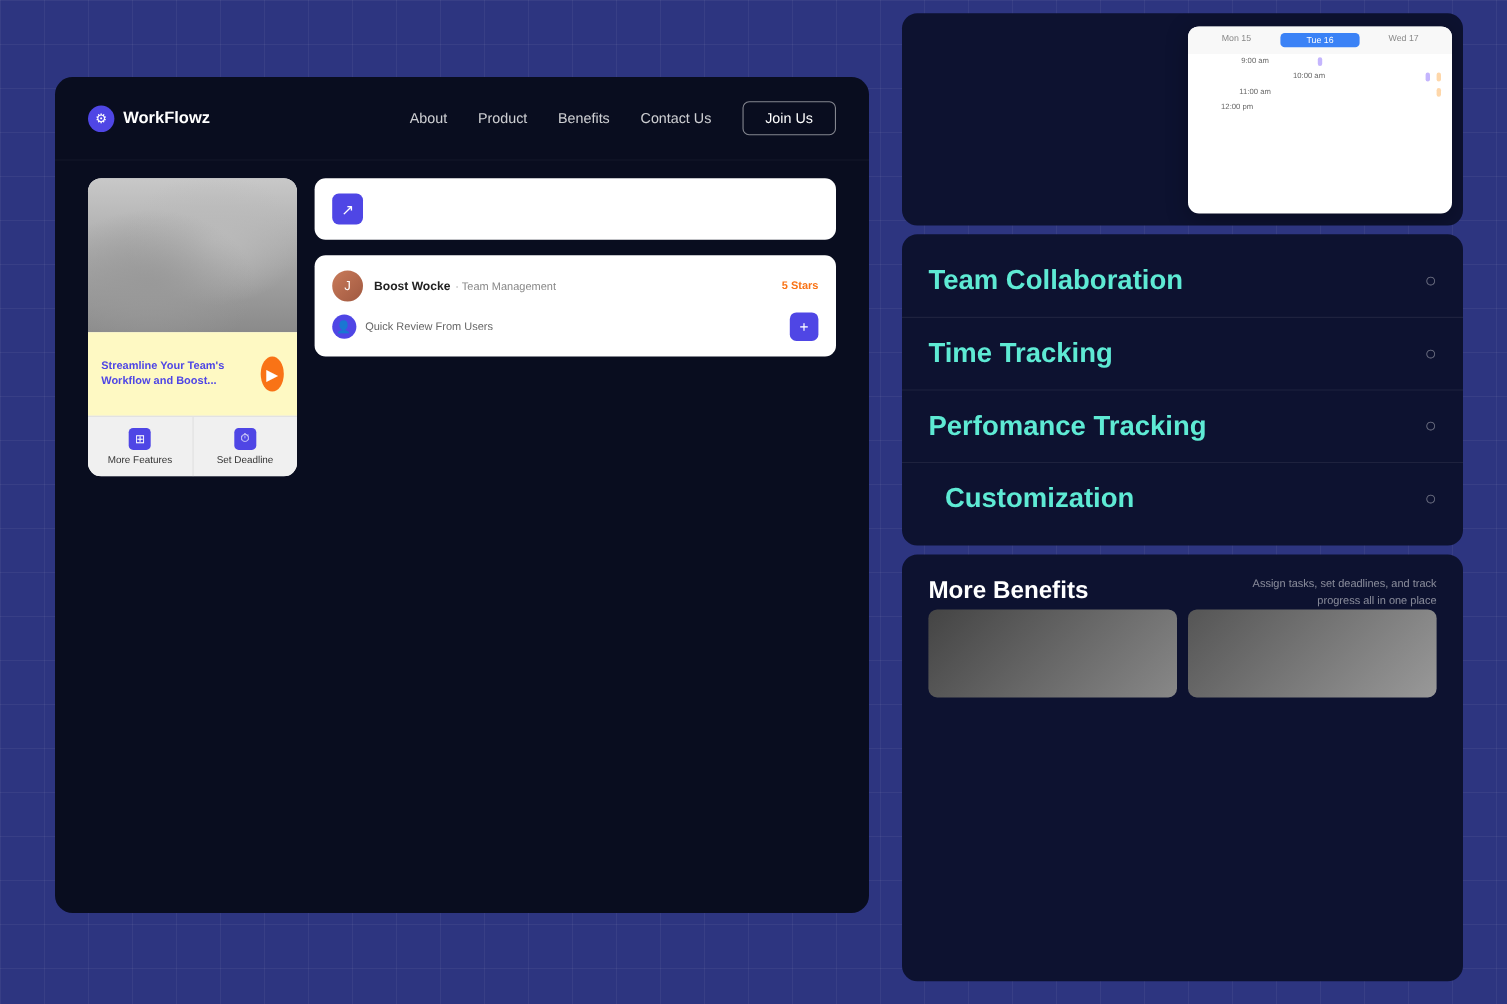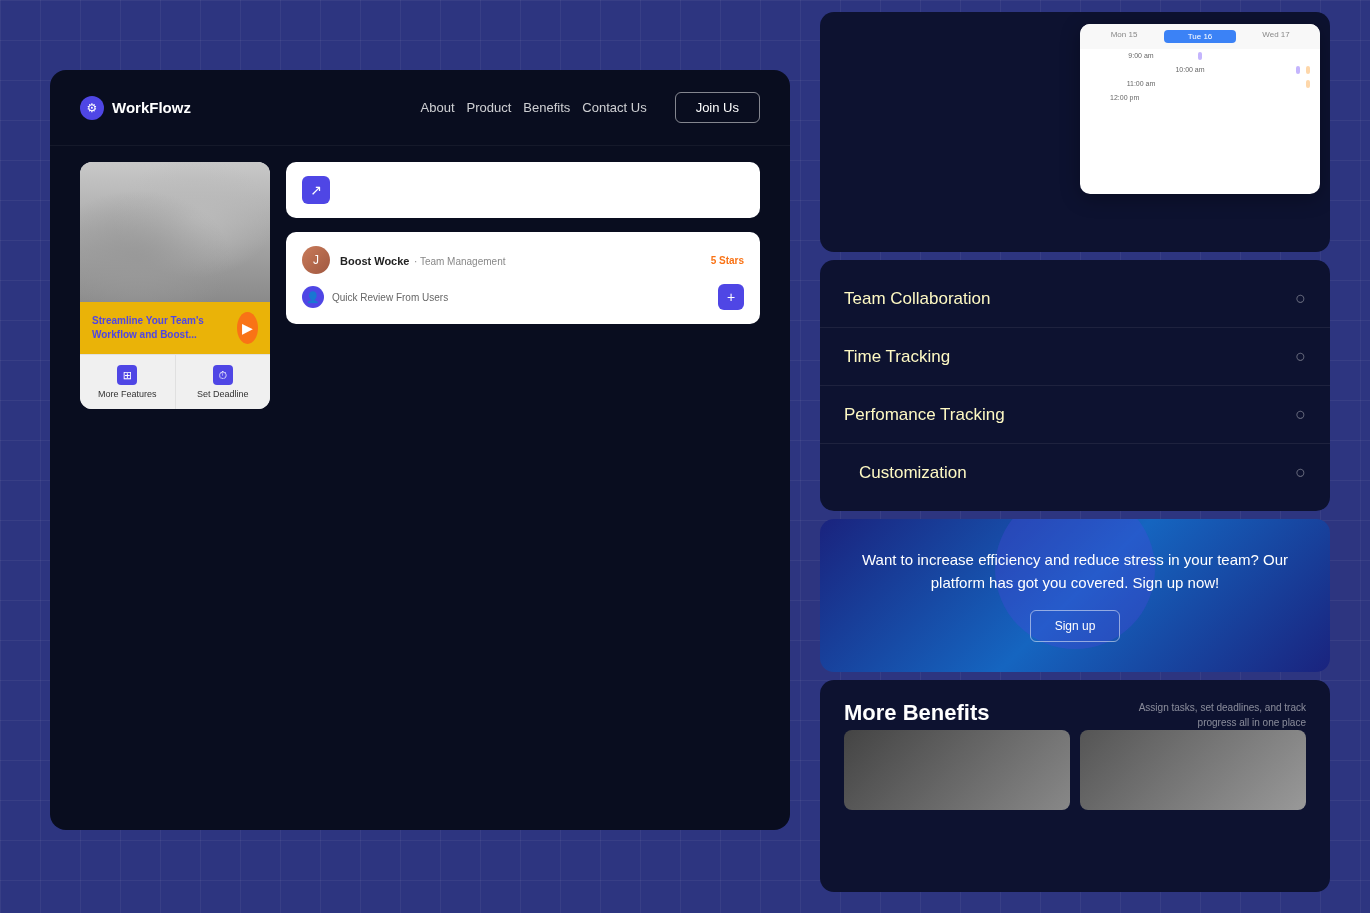--- a/index.html
+++ b/index.html
@@ -73,21 +73,21 @@
       font-size: 12px;
       color: white;
     }
     .logo-text {
       color: white;
       font-size: 15px;
       font-weight: 600;
     }
     .nav-links {
       display: flex;
-      gap: 12px;
+      gap: 28px;
       margin-right: 28px;
     }
     .nav-link {
       color: rgba(255,255,255,0.8);
       font-size: 13px;
       text-decoration: none;
       cursor: pointer;
     }
     .nav-btn {
       border: 1.5px solid rgba(255,255,255,0.5);
@@ -164,22 +164,22 @@
     
     .hands-img {
       width: 100%;
       height: 100%;
       background: 
         radial-gradient(ellipse at 30% 70%, #999 0%, transparent 50%),
         radial-gradient(ellipse at 60% 40%, #bbb 0%, transparent 50%),
         linear-gradient(180deg, #c8c8c8 0%, #8a8a8a 100%);
     }
     .card-bottom {
-      padding: 10px 12px;
-      background: #eab308;
+      padding: 22px 12px;
+      background: #fef9c3;
       flex: 1;
     }
     .card-bottom-row {
       display: flex;
       align-items: center;
       justify-content: space-between;
     }
     .card-bottom-text {
       font-size: 10px;
       color: #333;
@@ -386,21 +386,21 @@
     }
 
     
     .right-top-card {
       background: #0d1230;
       border-radius: 14px;
       padding: 32px 24px;
       margin-bottom: 8px;
       position: relative;
       overflow: hidden;
-      height: 240px;
+      height: 193px;
     }
 
     
     .dashboard-preview {
       position: absolute;
       top: 12px;
       right: 10px;
       width: 340px;
       height: 210px;
     }
@@ -515,23 +515,23 @@
       justify-content: space-between;
       padding: 18px 24px;
       border-bottom: 1px solid rgba(255,255,255,0.07);
       cursor: pointer;
     }
     .feature-item:last-child {
       border-bottom: none;
       padding-left: 39px;
     }
     .feature-label {
-      color: #fef9c3;
-      font-size: 17px;
-      font-weight: 400;
+      color: #5eead4;
+      font-size: 25px;
+      font-weight: 700;
     }
     .feature-icon {
       color: rgba(255,255,255,0.4);
       font-size: 18px;
     }
 
     
     .cta-section {
       background: linear-gradient(135deg, #1a237e 0%, #1565c0 50%, #1a237e 100%);
       border-radius: 14px;
@@ -761,24 +761,20 @@
     <div class="feature-item">
       <span class="feature-label">Perfomance Tracking</span>
       <span class="feature-icon">○</span>
     </div>
     <div class="feature-item">
       <span class="feature-label">Customization</span>
       <span class="feature-icon">○</span>
     </div>
   </div>
 
-  <div class="cta-section">
-    <p class="cta-text">Want to increase efficiency and reduce stress in your team? Our platform has got you covered. Sign up now!</p>
-    <button class="cta-btn">Sign up</button>
-  </div>
 
   <div class="benefits-section">
     <div class="benefits-header">
       <h2 class="benefits-title">More Benefits</h2>
       <p class="benefits-subtitle">Assign tasks, set deadlines, and track progress all in one place</p>
     </div>
     <div class="benefits-images">
       <div class="benefit-img benefit-img-1"></div>
       <div class="benefit-img benefit-img-2"></div>
     </div>

